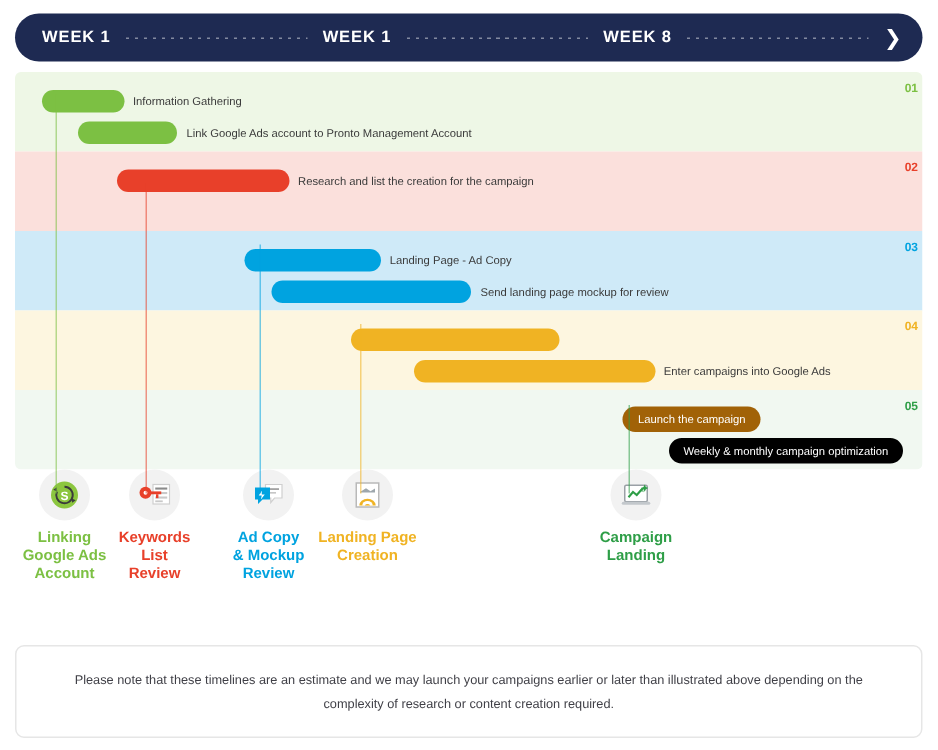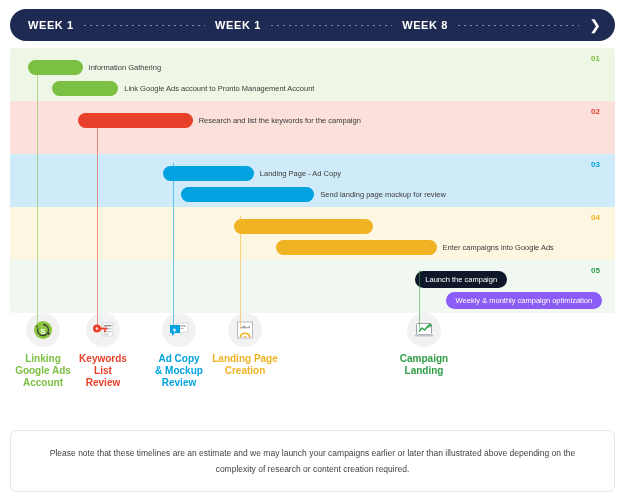--- a/index.html
+++ b/index.html
@@ -49,21 +49,21 @@
     width: 605px; height: 265px;
     border-radius: 4px;
     overflow: hidden;
   }
   .row {
     position: relative;
     width: 100%;
     height: 53px;
   }
   .row-num {
-    position: absolute; right: 15px; top: 6px;
+    position: absolute; right: 3px; top: 6px;
     font-size: 8px; font-weight: bold;
   }
   .bar {
     position: absolute;
     height: 15px;
     border-radius: 8px;
   }
   .bar-label {
     position: absolute;
     font-size: 7.5px;
@@ -140,39 +140,39 @@
       <div class="row" style="background: rgb(238, 247, 230);">
         <div class="row-num" style="color: rgb(124, 192, 67);">01</div>
         <div class="bar" style="left: 3%; width: 9%; top: 12px; background: rgb(124, 192, 67);"></div>
         <div class="bar-label" style="left: calc(12% + 6px); top: 12px;">Information Gathering</div>
         <div class="bar" style="left: 6.9%; width: 11%; top: 33px; background: rgb(124, 192, 67);"></div>
         <div class="bar-label" style="left: calc(17.9% + 6px); top: 33px;">Link Google Ads account to Pronto Management Account</div>
       </div>
       <div class="row" style="background: rgb(251, 224, 220);">
         <div class="row-num" style="color: rgb(232, 64, 42);">02</div>
         <div class="bar" style="left: 11.2%; width: 19%; top: 12px; background: rgb(232, 64, 42);"></div>
-        <div class="bar-label" style="left: calc(30.2% + 6px); top: 12px;">Research and list the keywords for the campaign</div>
+        <div class="bar-label" style="left: calc(30.2% + 6px); top: 12px;">Research and list the creation for the campaign</div>
       </div>
       <div class="row" style="background: rgb(207, 234, 248);">
         <div class="row-num" style="color: rgb(0, 163, 224);">03</div>
         <div class="bar" style="left: 25.3%; width: 15%; top: 12px; background: rgb(0, 163, 224);"></div>
         <div class="bar-label" style="left: calc(40.3% + 6px); top: 12px;">Landing Page - Ad Copy</div>
         <div class="bar" style="left: 28.3%; width: 22%; top: 33px; background: rgb(0, 163, 224);"></div>
         <div class="bar-label" style="left: calc(50.3% + 6px); top: 33px;">Send landing page mockup for review</div>
       </div>
       <div class="row" style="background: rgb(253, 246, 224);">
         <div class="row-num" style="color: rgb(240, 179, 35); padding-left: 38px;">04</div>
         <div class="bar" style="left: 37%; width: 23%; top: 12px; background: rgb(240, 179, 35);"></div>
         <div class="bar" style="left: 44%; width: 26.5%; top: 33px; background: rgb(240, 179, 35);"></div>
         <div class="bar-label" style="left: calc(70.5% + 6px); top: 33px;">Enter campaigns into Google Ads</div>
       </div>
       <div class="row" style="background: rgb(241, 248, 241);">
         <div class="row-num" style="color: rgb(46, 158, 71);">05</div>
-        <div class="bar-inner-label" style="left: 67%; top: 11px; background: #0f172a;">Launch the campaign</div>
-        <div class="bar-inner-label" style="left: 72%; top: 32px; background: #8b5cf6;">Weekly &amp; monthly campaign optimization</div>
+        <div class="bar-inner-label" style="left: 67%; top: 11px; background: #a16207;">Launch the campaign</div>
+        <div class="bar-inner-label" style="left: 72%; top: 32px; background: #000000;">Weekly &amp; monthly campaign optimization</div>
       </div>
     </div>
 
   <div class="milestones" id="milestones">
       <div class="ms" style="left: 0px;">
         <div class="ms-circle">
           <svg width="26" height="26" viewBox="0 0 26 26">
             <circle cx="13" cy="13" r="9" fill="#8cc63f"></circle>
             <path d="M13 7.5 a5.5 5.5 0 1 1 -5 3.2" fill="none" stroke="#3b3b3b" stroke-width="1.3"></path>
             <path d="M5.5 9.5 l2.6 1.2 l-.2 -2.8 z" fill="#3b3b3b"></path>

